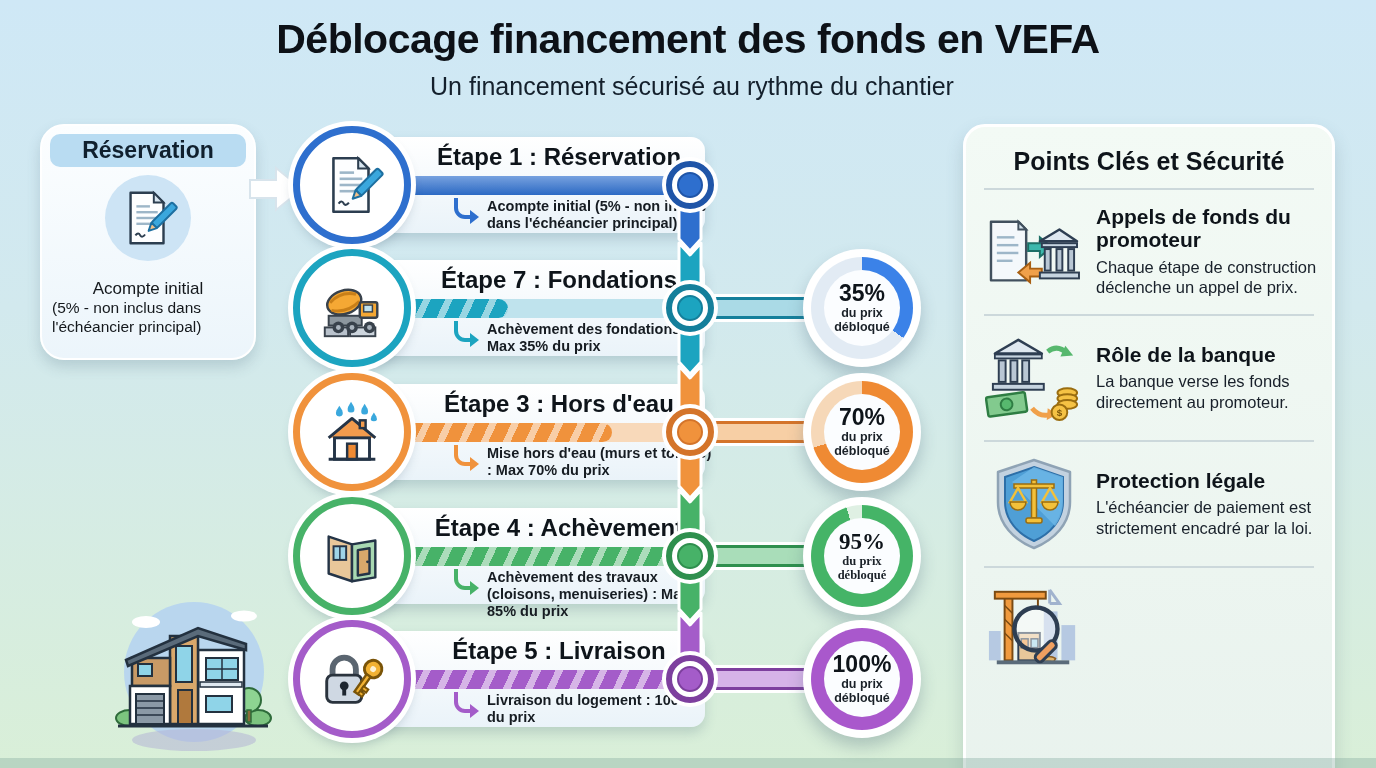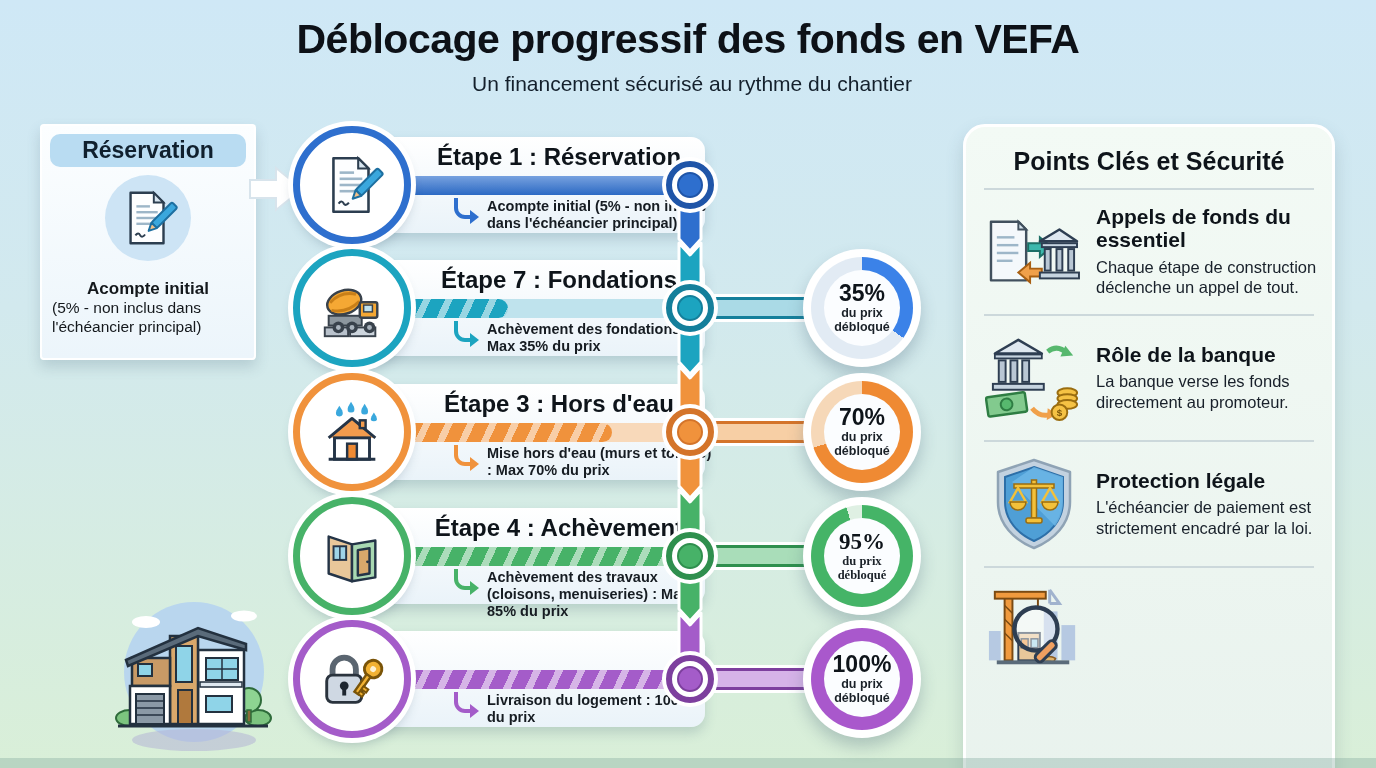--- a/index.html
+++ b/index.html
@@ -3,28 +3,28 @@
 <meta charset="utf-8">
 <style>
   html,body{margin:0;padding:0;}
   .canvas{position:relative;width:1376px;height:768px;overflow:hidden;
     background:linear-gradient(180deg,#cfe8f6 0%,#d2e9ee 40%,#d9efd8 100%);
     font-family:"Liberation Sans",sans-serif;color:#14181c;}
   .bottom-strip{position:absolute;left:0;right:0;bottom:0;height:10px;background:rgba(125,165,155,.35);}
 
   
   .title{position:absolute;top:16px;left:0;right:0;text-align:center;font-size:41px;font-weight:bold;letter-spacing:-.5px;color:#0d1117;}
-  .subtitle{position:absolute;top:72px;left:8px;right:0;text-align:center;font-size:21px;color:#14202c;}
+  .subtitle{position:absolute;top:72px;left:8px;right:0;text-align:center;font-size:25px;color:#14202c;}
 
   
-  .res-panel{position:absolute;left:40px;top:124px;width:212px;height:232px;border-radius:4px;
+  .res-panel{position:absolute;left:40px;top:124px;width:212px;height:232px;border-radius:24px;
     background:linear-gradient(180deg,#fcfeff,#ecf5fb);border:2px solid #fff;box-shadow:0 7px 14px rgba(60,90,110,.20);}
   .res-header{margin:8px 8px 4px;background:#b9dcf2;border-radius:10px;text-align:center;font-size:23px;font-weight:bold;padding:3px 0;color:#10202e;}
   .res-icon-wrap{width:86px;height:86px;border-radius:50%;background:#cde4f5;margin:8px auto 6px;display:flex;align-items:center;justify-content:center;}
-  .res-label{text-align:center;font-weight:bold;font-size:17px;margin-top:18px;}
+  .res-label{text-align:center;font-weight:normal;font-size:17px;margin-top:18px;}
   .res-note{font-size:15.5px;line-height:1.22;padding:0 10px;}
 
   .res-arrow{position:absolute;left:248px;top:160px;z-index:2;}
 
   
   .c1{--c:#2e6fce;--cd:#1f55a8;--cl:#a8c8ee;--ct:#bcd4f0;}
   .c2{--c:#1ca4c0;--cd:#147f9b;--cl:#aadae6;--ct:#bfe3ed;}
   .c3{--c:#f0923c;--cd:#d4742a;--cl:#f7cfa5;--ct:#f8d9ba;}
   .c4{--c:#47b268;--cd:#2f8f4e;--cl:#a9ddb9;--ct:#c2e7cd;}
   .c5{--c:#a45cc9;--cd:#7d3f9e;--cl:#d6b3e8;--ct:#dfc6ee;}
@@ -69,21 +69,21 @@
   .kp-item-title{font-size:21px;font-weight:bold;line-height:1.08;margin-bottom:5px;color:#0e141a;}
   .kp-item-text{font-size:16.5px;line-height:1.24;color:#18202a;}
 
   .house-illu{position:absolute;left:106px;top:592px;z-index:1;}
 </style>
 </head>
 <body>
 
 <div class="canvas">
 
-  <div class="title">Déblocage progressif des fonds en VEFA</div>
+  <div class="title">Déblocage financement des fonds en VEFA</div>
   <div class="subtitle">Un financement sécurisé au rythme du chantier</div>
 
   <div class="res-panel">
     <div class="res-header">Réservation</div>
     <div class="res-icon-wrap">
       <svg width="62" height="62" viewBox="0 0 64 64">
         <path d="M14 6 h24 l10 10 v42 H14 Z" fill="#fdfeff" stroke="#2c3e50" stroke-width="2.5" stroke-linejoin="round"></path>
         <path d="M38 6 l10 10 h-10 Z" fill="#d8e6f1" stroke="#2c3e50" stroke-width="2"></path>
         <line x1="20" y1="20" x2="34" y2="20" stroke="#9db6c8" stroke-width="2.5"></line>
         <line x1="20" y1="26" x2="42" y2="26" stroke="#9db6c8" stroke-width="2.5"></line>
@@ -265,20 +265,21 @@
         <div class="badge-core">
           <div class="badge-pct">95%</div>
           <div class="badge-cap">du prix débloqué</div>
         </div>
       </div>
     </div>
   </div>
 
   <div class="c5">
     <div class="step-card" style="top:631px">
+      <div class="step-title">Étape 5 : Livraison</div>
       <div class="step-bar">
         <div class="step-fill striped" style="width: 100%;"></div>
       </div>
       <svg class="step-curve" width="30" height="28" viewBox="0 0 30 28">
         <path d="M5 1 v10 a9 9 0 0 0 9 9 h7" fill="none" stroke="#a45cc9" stroke-width="4"></path>
         <path d="M19 13 l9 7 -9 7 Z" fill="#a45cc9"></path>
       </svg>
       <div class="step-sub">Livraison du logement : 100% du prix</div>
     </div>
     <div class="step-icon" style="top:620px">
@@ -327,22 +328,22 @@
           <path d="M58 62 h-12 v-6 l-12 10 12 10 v-6 h12 Z" fill="#f0a04a" stroke="#a85f12" stroke-width="2"></path>
           <path d="M62 34 L82 22 L100 34 Z" transform="translate(-6 0)" fill="#dfe8f0" stroke="#2e3e52" stroke-width="2.5" stroke-linejoin="round"></path>
           <rect x="58" y="36" width="36" height="4" fill="#c6d4e0" stroke="#2e3e52" stroke-width="2"></rect>
           <rect x="61" y="42" width="6" height="22" fill="#b9c7d4" stroke="#2e3e52" stroke-width="2"></rect>
           <rect x="73" y="42" width="6" height="22" fill="#b9c7d4" stroke="#2e3e52" stroke-width="2"></rect>
           <rect x="85" y="42" width="6" height="22" fill="#b9c7d4" stroke="#2e3e52" stroke-width="2"></rect>
           <rect x="56" y="66" width="40" height="6" fill="#c6d4e0" stroke="#2e3e52" stroke-width="2"></rect>
         </svg>
       </div>
       <div class="kp-texts">
-        <div class="kp-item-title">Appels de fonds du essentiel</div>
-        <div class="kp-item-text">Chaque étape de construction déclenche un appel de tout.</div>
+        <div class="kp-item-title">Appels de fonds du promoteur</div>
+        <div class="kp-item-text">Chaque étape de construction déclenche un appel de prix.</div>
       </div>
     </div>
     <div class="kp-divider"></div>
 
     <div class="kp-item">
       <div class="kp-icon">
         <svg width="98" height="92" viewBox="0 0 100 94">
           <path d="M10 22 L34 8 L58 22 Z" fill="#dfe8f0" stroke="#2e3e52" stroke-width="2.5" stroke-linejoin="round"></path>
           <rect x="10" y="23" width="48" height="4" fill="#c6d4e0" stroke="#2e3e52" stroke-width="1.8"></rect>
           <rect x="14" y="29" width="7" height="22" fill="#b9c7d4" stroke="#2e3e52" stroke-width="2"></rect>

